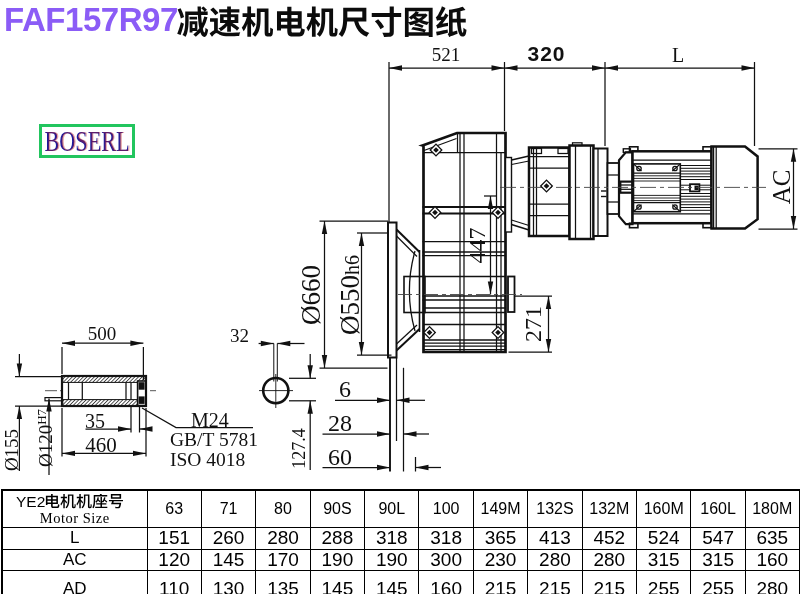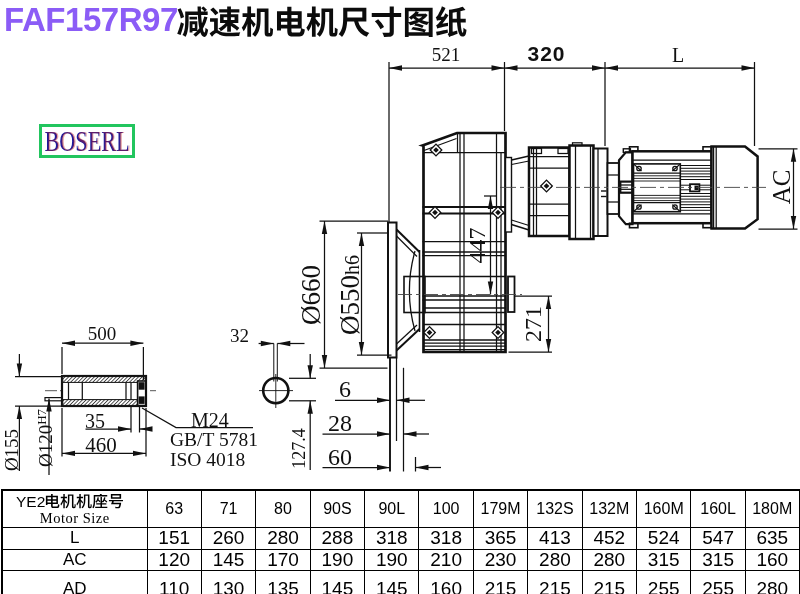--- a/index.html
+++ b/index.html
@@ -369,21 +369,21 @@
             </g>
           </svg>
           <div class="ms">Motor Size</div>
         </td>
 <td>63</td>
         <td>71</td>
         <td>80</td>
         <td>90S</td>
         <td>90L</td>
         <td>100</td>
-        <td>179M</td>
+        <td>149M</td>
         <td>132S</td>
         <td>132M</td>
         <td>160M</td>
         <td>160L</td>
         <td>180M</td>
 </tr>
 <tr style="height:22px">
         <td class="c1">L</td>
         <td>151</td>
         <td>260</td>
@@ -398,21 +398,21 @@
         <td>547</td>
         <td>635</td>
       </tr>
 <tr style="height:21px">
         <td class="c1">AC</td>
         <td>120</td>
         <td>145</td>
         <td>170</td>
         <td>190</td>
         <td>190</td>
-        <td>210</td>
+        <td>300</td>
         <td>230</td>
         <td>280</td>
         <td>280</td>
         <td>315</td>
         <td>315</td>
         <td>160</td>
       </tr>
 <tr style="height:39px">
         <td class="c1">AD</td>
         <td>110</td>

